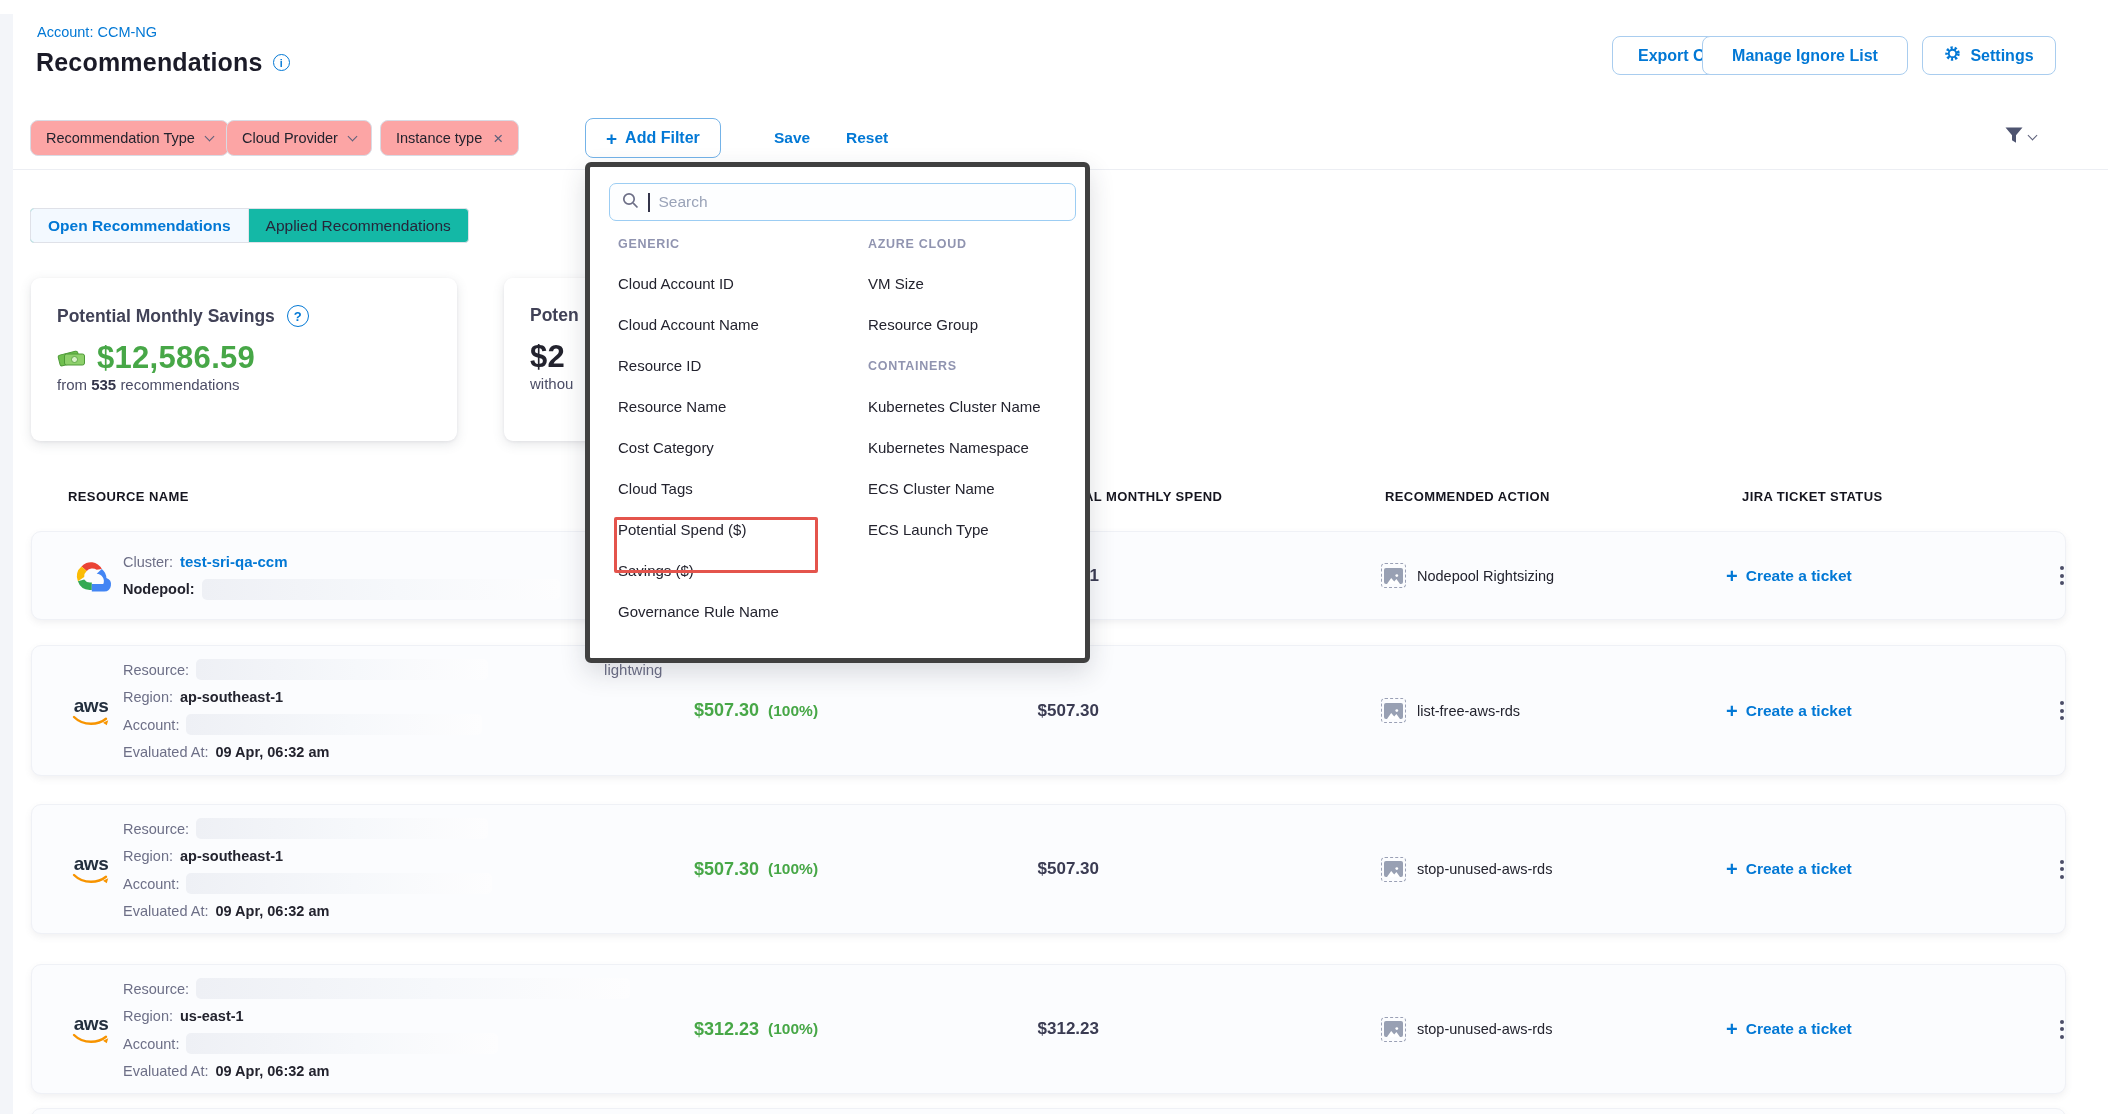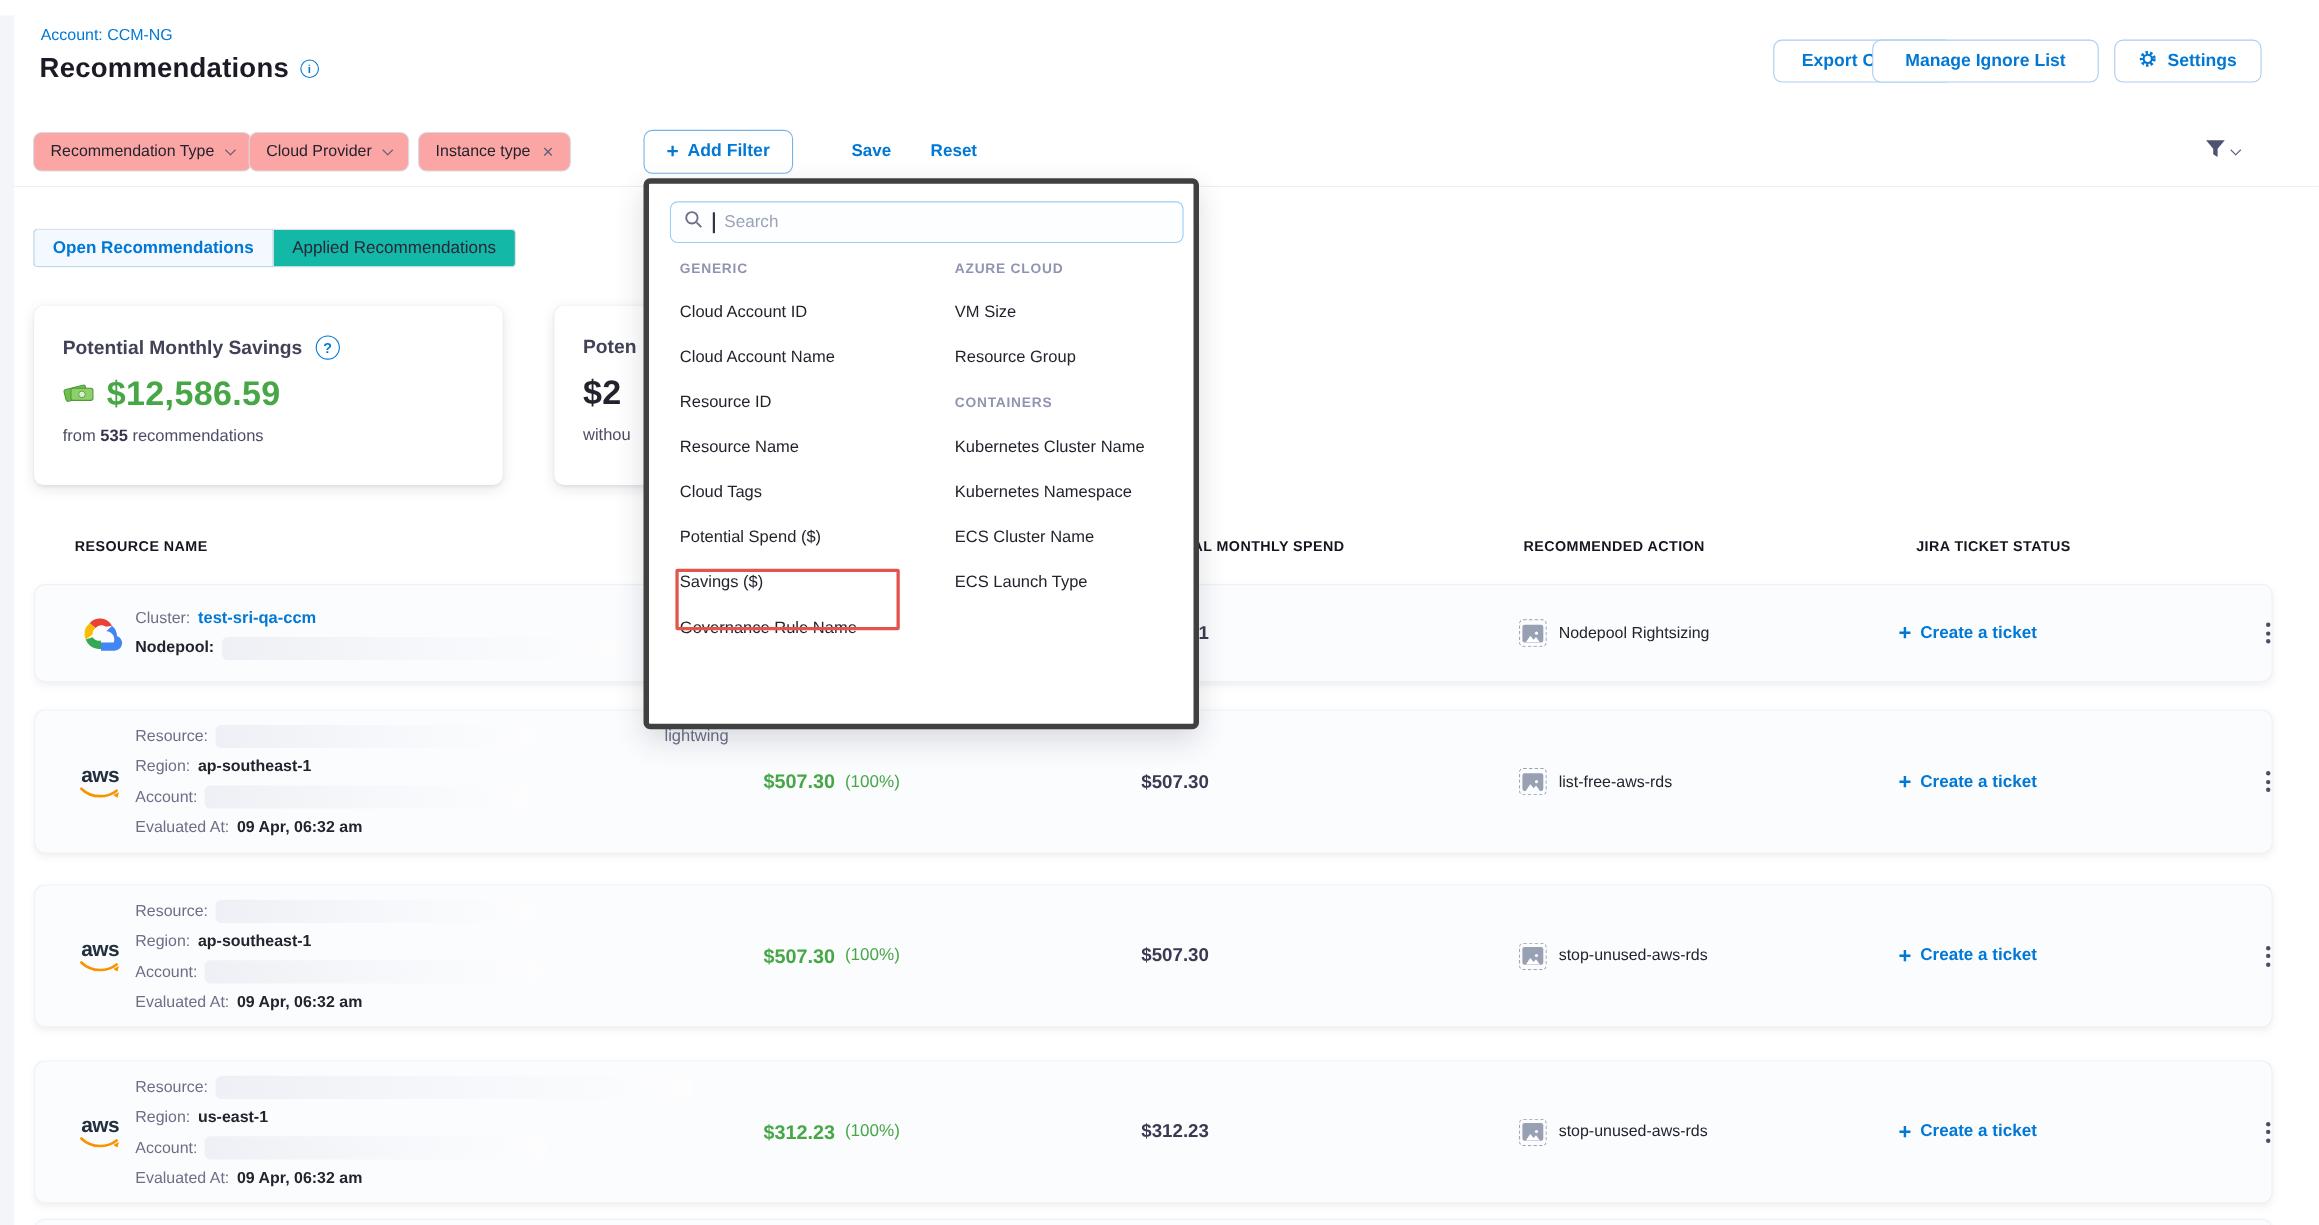--- a/index.html
+++ b/index.html
@@ -35,40 +35,40 @@
 
   
   .card{position:absolute;top:278px;height:163px;background:#fff;border-radius:9px;box-shadow:0 1px 3px rgba(40,41,61,.06),0 3px 12px rgba(96,97,112,.16);padding:27px 26px}
   .card1{left:31px;width:426px}
   .card2{left:504px;width:458px}
   .card-title{display:flex;align-items:center;gap:12px;font-size:17.5px;font-weight:700;color:#414257}
   .amount-row{margin-top:13px;display:flex;align-items:center;gap:10px}
   .amount{font-size:31px;font-weight:800;letter-spacing:.3px}
   .amount.green{color:#47a747}
   .amount.dark{color:#23232e}
-  .card-sub{margin-top:12px;font-size:15px;color:#4c4d66}
+  .card-sub{font-size:15px;color:#4c4d66}
   .card-sub .b{font-weight:700;color:#34354a}
 
   
   .th{position:absolute;top:489px;font-size:13px;font-weight:700;color:#15151f;letter-spacing:.4px;white-space:nowrap}
   .row{position:absolute;left:31px;width:2035px;background:#fbfcfe;border:1px solid #eff1f6;border-radius:10px;box-shadow:0 3px 7px rgba(96,97,112,.09);cursor:pointer}
   .prov{position:absolute;left:40px;top:0;bottom:0;display:flex;align-items:center}
   .aws-logo{display:flex;flex-direction:column;align-items:center;width:38px}
   .aws-word{font-size:19px;font-weight:700;color:#232f3e;letter-spacing:-.5px;line-height:1}
   .lines{position:absolute;left:91px;display:flex;flex-direction:column}
   .line{height:27.5px;display:flex;align-items:center;font-size:14.5px;white-space:nowrap}
   .lbl{color:#6d6f87;margin-right:7px}
   .lbl-b{color:#23232e;font-weight:700;margin-right:7px}
   .val-b{color:#23232e;font-weight:700}
   .link-b{color:#0278d5;font-weight:700;font-size:15px;cursor:pointer}
   .redact{height:21px;border-radius:5px;background:linear-gradient(90deg,#eef0f5 0%,#f6f8fb 55%,#fdfdfe 100%)}
   .cell{position:absolute;top:0;bottom:0;display:flex;align-items:center}
   .savings-cell{left:662px;gap:9px}
   .sav{color:#47a747;font-size:18px;font-weight:800}
-  .pct{color:#47a747;font-size:15.5px;font-weight:400}
+  .pct{color:#47a747;font-size:15.5px;font-weight:700}
   .spend-cell{left:935px;width:132px;justify-content:flex-end;font-size:17px;font-weight:700;color:#3a3b52}
   .action-cell{left:1349px;gap:11px;font-size:14.5px;color:#23232e}
   .jira-cell{left:1694px;gap:8px;color:#0278d5;font-weight:700;font-size:15.5px;cursor:pointer}
   .jira-cell .plus{font-size:20px}
   .kebab-cell{left:2028px;flex-direction:column;justify-content:center;gap:3.5px;cursor:pointer}
   .dot{width:4px;height:4px;border-radius:50%;background:#4c4e68}
   .img-ph{width:25px;height:25px;border:1.5px dashed #9aa0b5;border-radius:4px;display:flex;align-items:center;justify-content:center}
   .img-ph-in{width:19px;height:16px;background:#98a0b3;border-radius:2px;display:flex;align-items:flex-end;justify-content:center;overflow:hidden}
   .tail{color:#6d6f87;font-size:15px;margin-left:116px}
 
@@ -421,20 +421,21 @@
       <span class="caret"></span>
       <span class="search-ph">Search</span>
     </div>
 
     <div class="col col-left">
       <div class="grp-head">GENERIC</div>
       <div class="item">Cloud Account ID</div>
       <div class="item">Cloud Account Name</div>
       <div class="item">Resource ID</div>
       <div class="item">Resource Name</div>
+      <div class="item">Cost Category</div>
       <div class="item">Cloud Tags</div>
       <div class="item">Potential Spend ($)</div>
       <div class="item">Savings ($)</div>
       <div class="item">Governance Rule Name</div>
       <div class="hl-box"></div>
     </div>
 
     <div class="col col-right">
       <div class="grp-head">AZURE CLOUD</div>
       <div class="item">VM Size</div>

